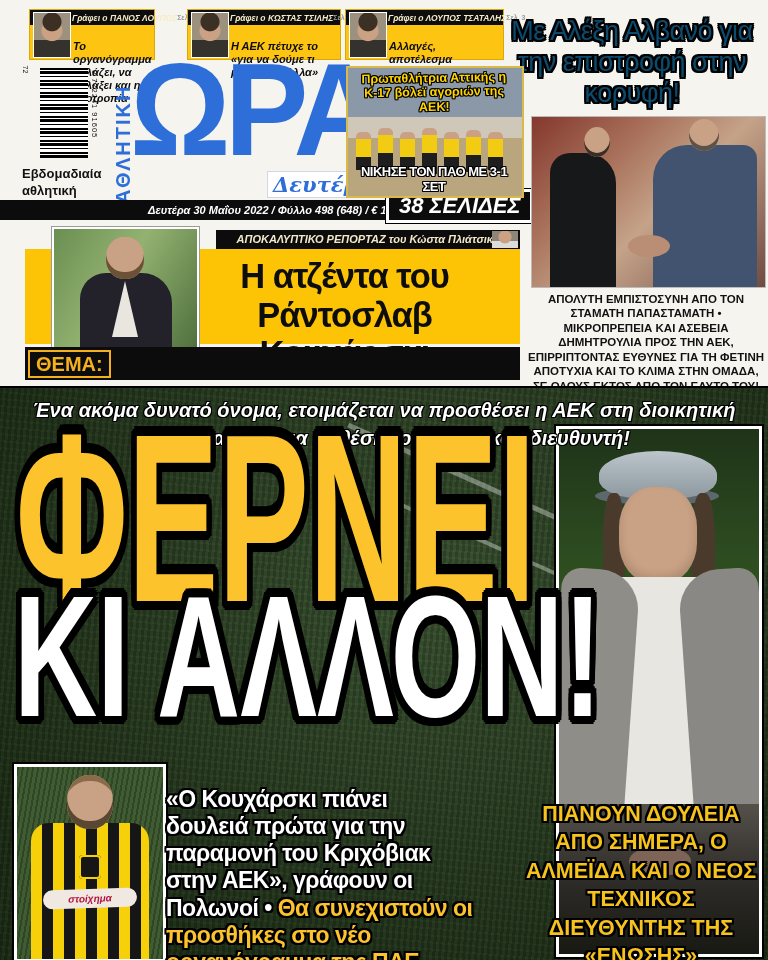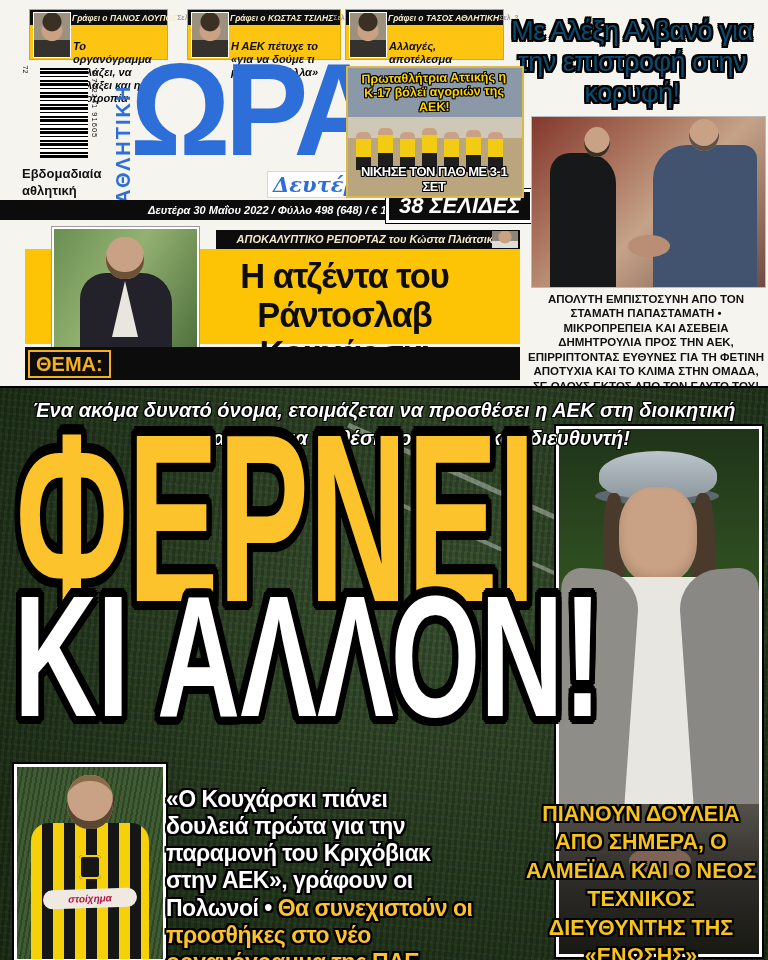--- a/index.html
+++ b/index.html
@@ -65,39 +65,39 @@
   .note-l{font-size:23px;font-weight:800;line-height:1.18;letter-spacing:-0.5px;}
   .note-l .w{color:#fff;}
   .note-l .y{color:#fcc32c;}
   .note-r{font-size:21.5px;font-weight:800;color:#f6c21c;text-align:center;line-height:1.32;}
 </style>
 </head>
 <body>
 
 <div class="page">
 
-  <div class="colbox" style="left:30px;width:137px;">
+  <div class="colbox" style="left:30px;width:124px;">
     <div class="bar">
       <span class="byline">Γράφει ο ΠΑΝΟΣ ΛΟΥΠΟΣ</span>
       <span class="pref">Σελ. 32</span>
     </div>
     <div class="body">Το οργανόγραμμα αλλάζει, να αλλάξει και η νοοτροπία</div>
     <div class="photo"></div>
   </div>
   <div class="colbox" style="left:188px;width:152px;">
     <div class="bar">
       <span class="byline">Γράφει ο ΚΩΣΤΑΣ ΤΣΙΛΗΣ</span>
       <span class="pref">Σελ. 2</span>
     </div>
     <div class="body">Η ΑΕΚ πέτυχε το «για να δούμε τι μπορεί να άλλα»</div>
     <div class="photo"></div>
   </div>
   <div class="colbox" style="left:346px;width:157px;">
     <div class="bar">
-      <span class="byline">Γράφει ο ΤΑΣΟΣ ΑΘΛΗΤΙΚΗ</span>
+      <span class="byline">Γράφει ο ΛΟΥΠΟΣ ΤΣΑΤΑΛΗΣ</span>
       <span class="pref">Σελ. 3</span>
     </div>
     <div class="body">Αλλαγές, αποτέλεσμα κρίσιμων και ξεκάθαρων συμπερασμάτων</div>
     <div class="photo"></div>
   </div>
 
   <div class="abs ol2" style="left:510px;top:16px;width:244px;text-align:center;font-size:27px;font-weight:400;color:#0c4a6e;line-height:1.14;letter-spacing:-0.5px;">Με Αλέξη Αλβανό για την επιστροφή στην κορυφή!</div>
 
   <div class="abs" style="left:30px;top:64px;width:74px;height:98px;">
     <div class="bars abs" style="left:10px;top:4px;width:48px;height:90px;"></div>

